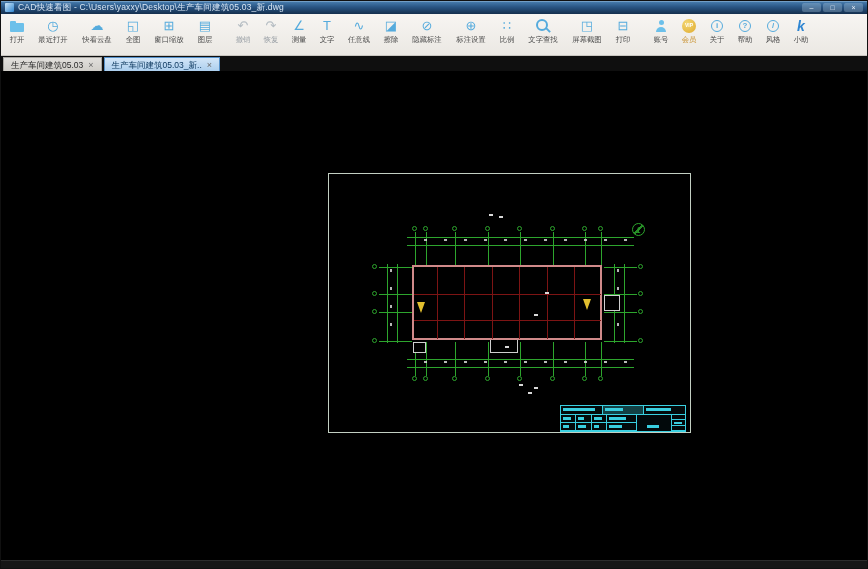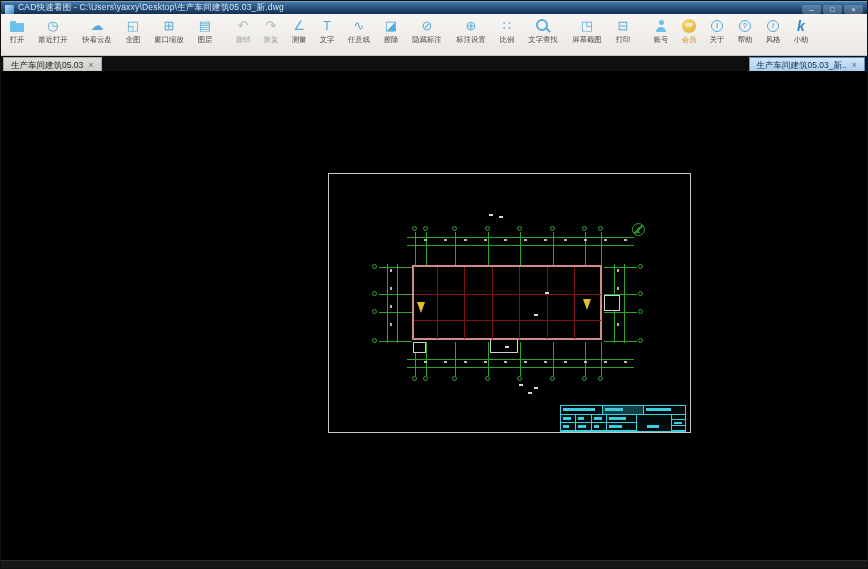--- a/index.html
+++ b/index.html
@@ -1,21 +1,21 @@
 <!DOCTYPE html>
 <html><head>
 <meta charset="utf-8">
 <style>
   html,body{margin:0;padding:0;background:#000;}
   .window{position:relative;width:868px;height:569px;overflow:hidden;background:#000;
           font-family:"Liberation Sans",sans-serif;border:1px solid #101010;box-sizing:border-box;}
 
   
   .titlebar{height:13px;background:linear-gradient(#8fb6d8 0%,#4377a8 10%,#2a5685 45%,#142f4e 100%);
-            display:flex;align-items:flex-end;padding:0 4px;gap:4px;}
+            display:flex;align-items:center;padding:0 4px;gap:4px;}
   .appicon{width:9px;height:9px;background:linear-gradient(135deg,#cfe6f7,#2f86d2);border-radius:1px;flex:none;}
   .title{font-size:8.5px;color:#d8e6f4;white-space:nowrap;overflow:hidden;flex:1;letter-spacing:.2px;}
   .winctrls{display:flex;gap:2px;flex:none;}
   .wbtn{width:19px;height:9px;background:rgba(190,215,235,.30);border-radius:2px;font-size:7px;
         color:#eaf2fa;display:flex;align-items:center;justify-content:center;line-height:1;cursor:pointer;}
 
   
   .toolbar{height:39px;background:linear-gradient(#f7f5f2,#ebe8e3);border-bottom:1px solid #c9c6c0;
            display:flex;align-items:flex-start;padding:2px 2px 0 2px;}
   .tbtn{display:flex;flex-direction:column;align-items:center;justify-content:flex-start;
@@ -36,21 +36,21 @@
   .i-person{width:12px;height:12px;position:relative;}
   .i-person::before{content:"";position:absolute;left:3.5px;top:0;width:5px;height:5px;border-radius:50%;background:#6cc0ea;}
   .i-person::after{content:"";position:absolute;left:1px;bottom:0;width:10px;height:5px;border-radius:5px 5px 0 0;background:#6cc0ea;}
   .i-vip{width:14px;height:14px;border-radius:50%;background:radial-gradient(circle at 35% 30%,#f3d773,#e0ab2e);
          color:#fff;font-size:5px;font-weight:bold;display:flex;align-items:center;justify-content:center;}
   .i-circle{width:12px;height:12px;border:1px solid #55abdd;border-radius:50%;font-size:8px;color:#55abdd;
             display:flex;align-items:center;justify-content:center;font-weight:bold;box-sizing:border-box;}
   .i-k{font-size:14px;font-weight:bold;font-style:italic;color:#2f86d2;}
 
   
-  .tabbar{height:17px;background:#0f0f0f;display:flex;align-items:flex-end;padding-left:2px;justify-content:space-between;}
+  .tabbar{height:17px;background:#0f0f0f;display:flex;align-items:flex-end;padding-left:2px;}
   .tab{display:flex;align-items:center;gap:5px;padding:0 7px;height:15px;font-size:8.5px;
        background:linear-gradient(#e2e0dc,#cdcbc6);color:#2a2a2a;border:1px solid #a9a7a2;border-bottom:none;
        margin-right:2px;cursor:pointer;white-space:nowrap;}
   .tab.active{background:linear-gradient(#d3e6f8,#a6cbec);border-color:#5590c8;color:#0f3a60;}
   .tclose{font-size:9px;color:#6b6b6b;line-height:1;cursor:pointer;}
 
   
   .canvas{position:absolute;top:70px;left:0;right:0;bottom:7px;background:#000;overflow:hidden;}
   .bottombar{position:absolute;left:0;right:0;bottom:0;height:7px;background:#161616;border-top:1px solid #2c2c2c;}
   .frame{position:absolute;left:327px;top:102px;width:363px;height:260px;border:1px solid #c2cfc2;box-sizing:border-box;}

